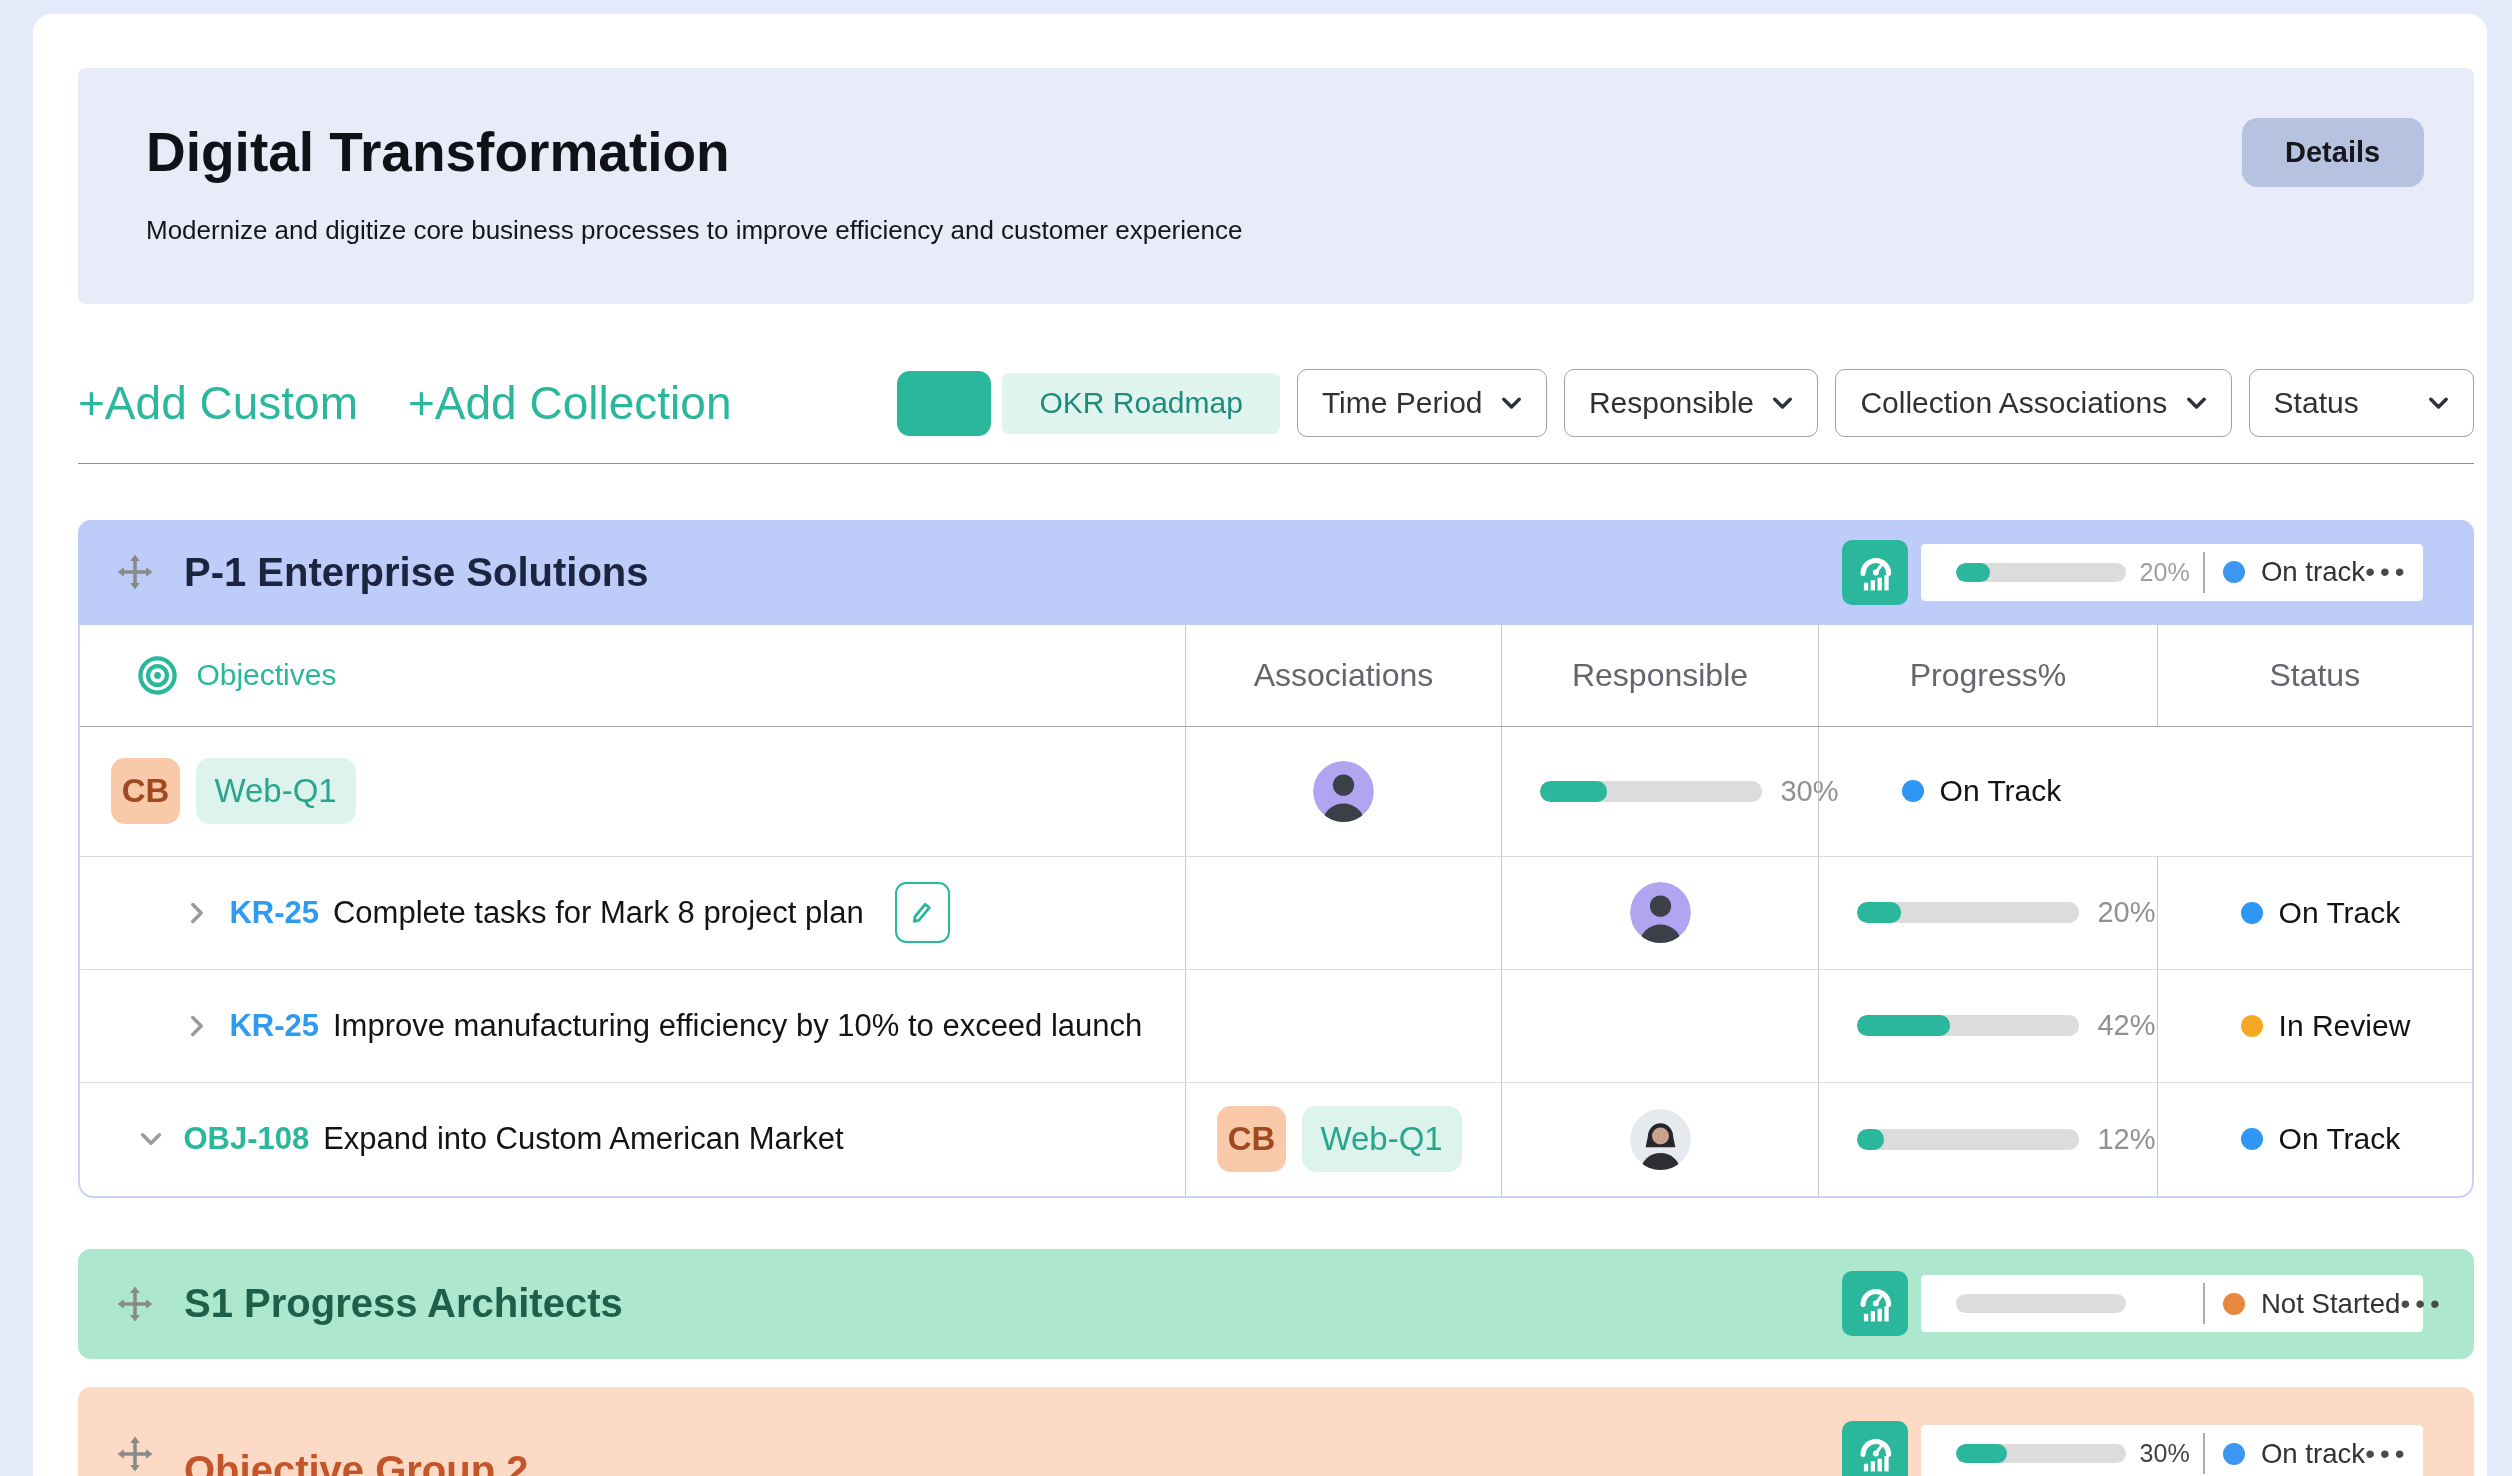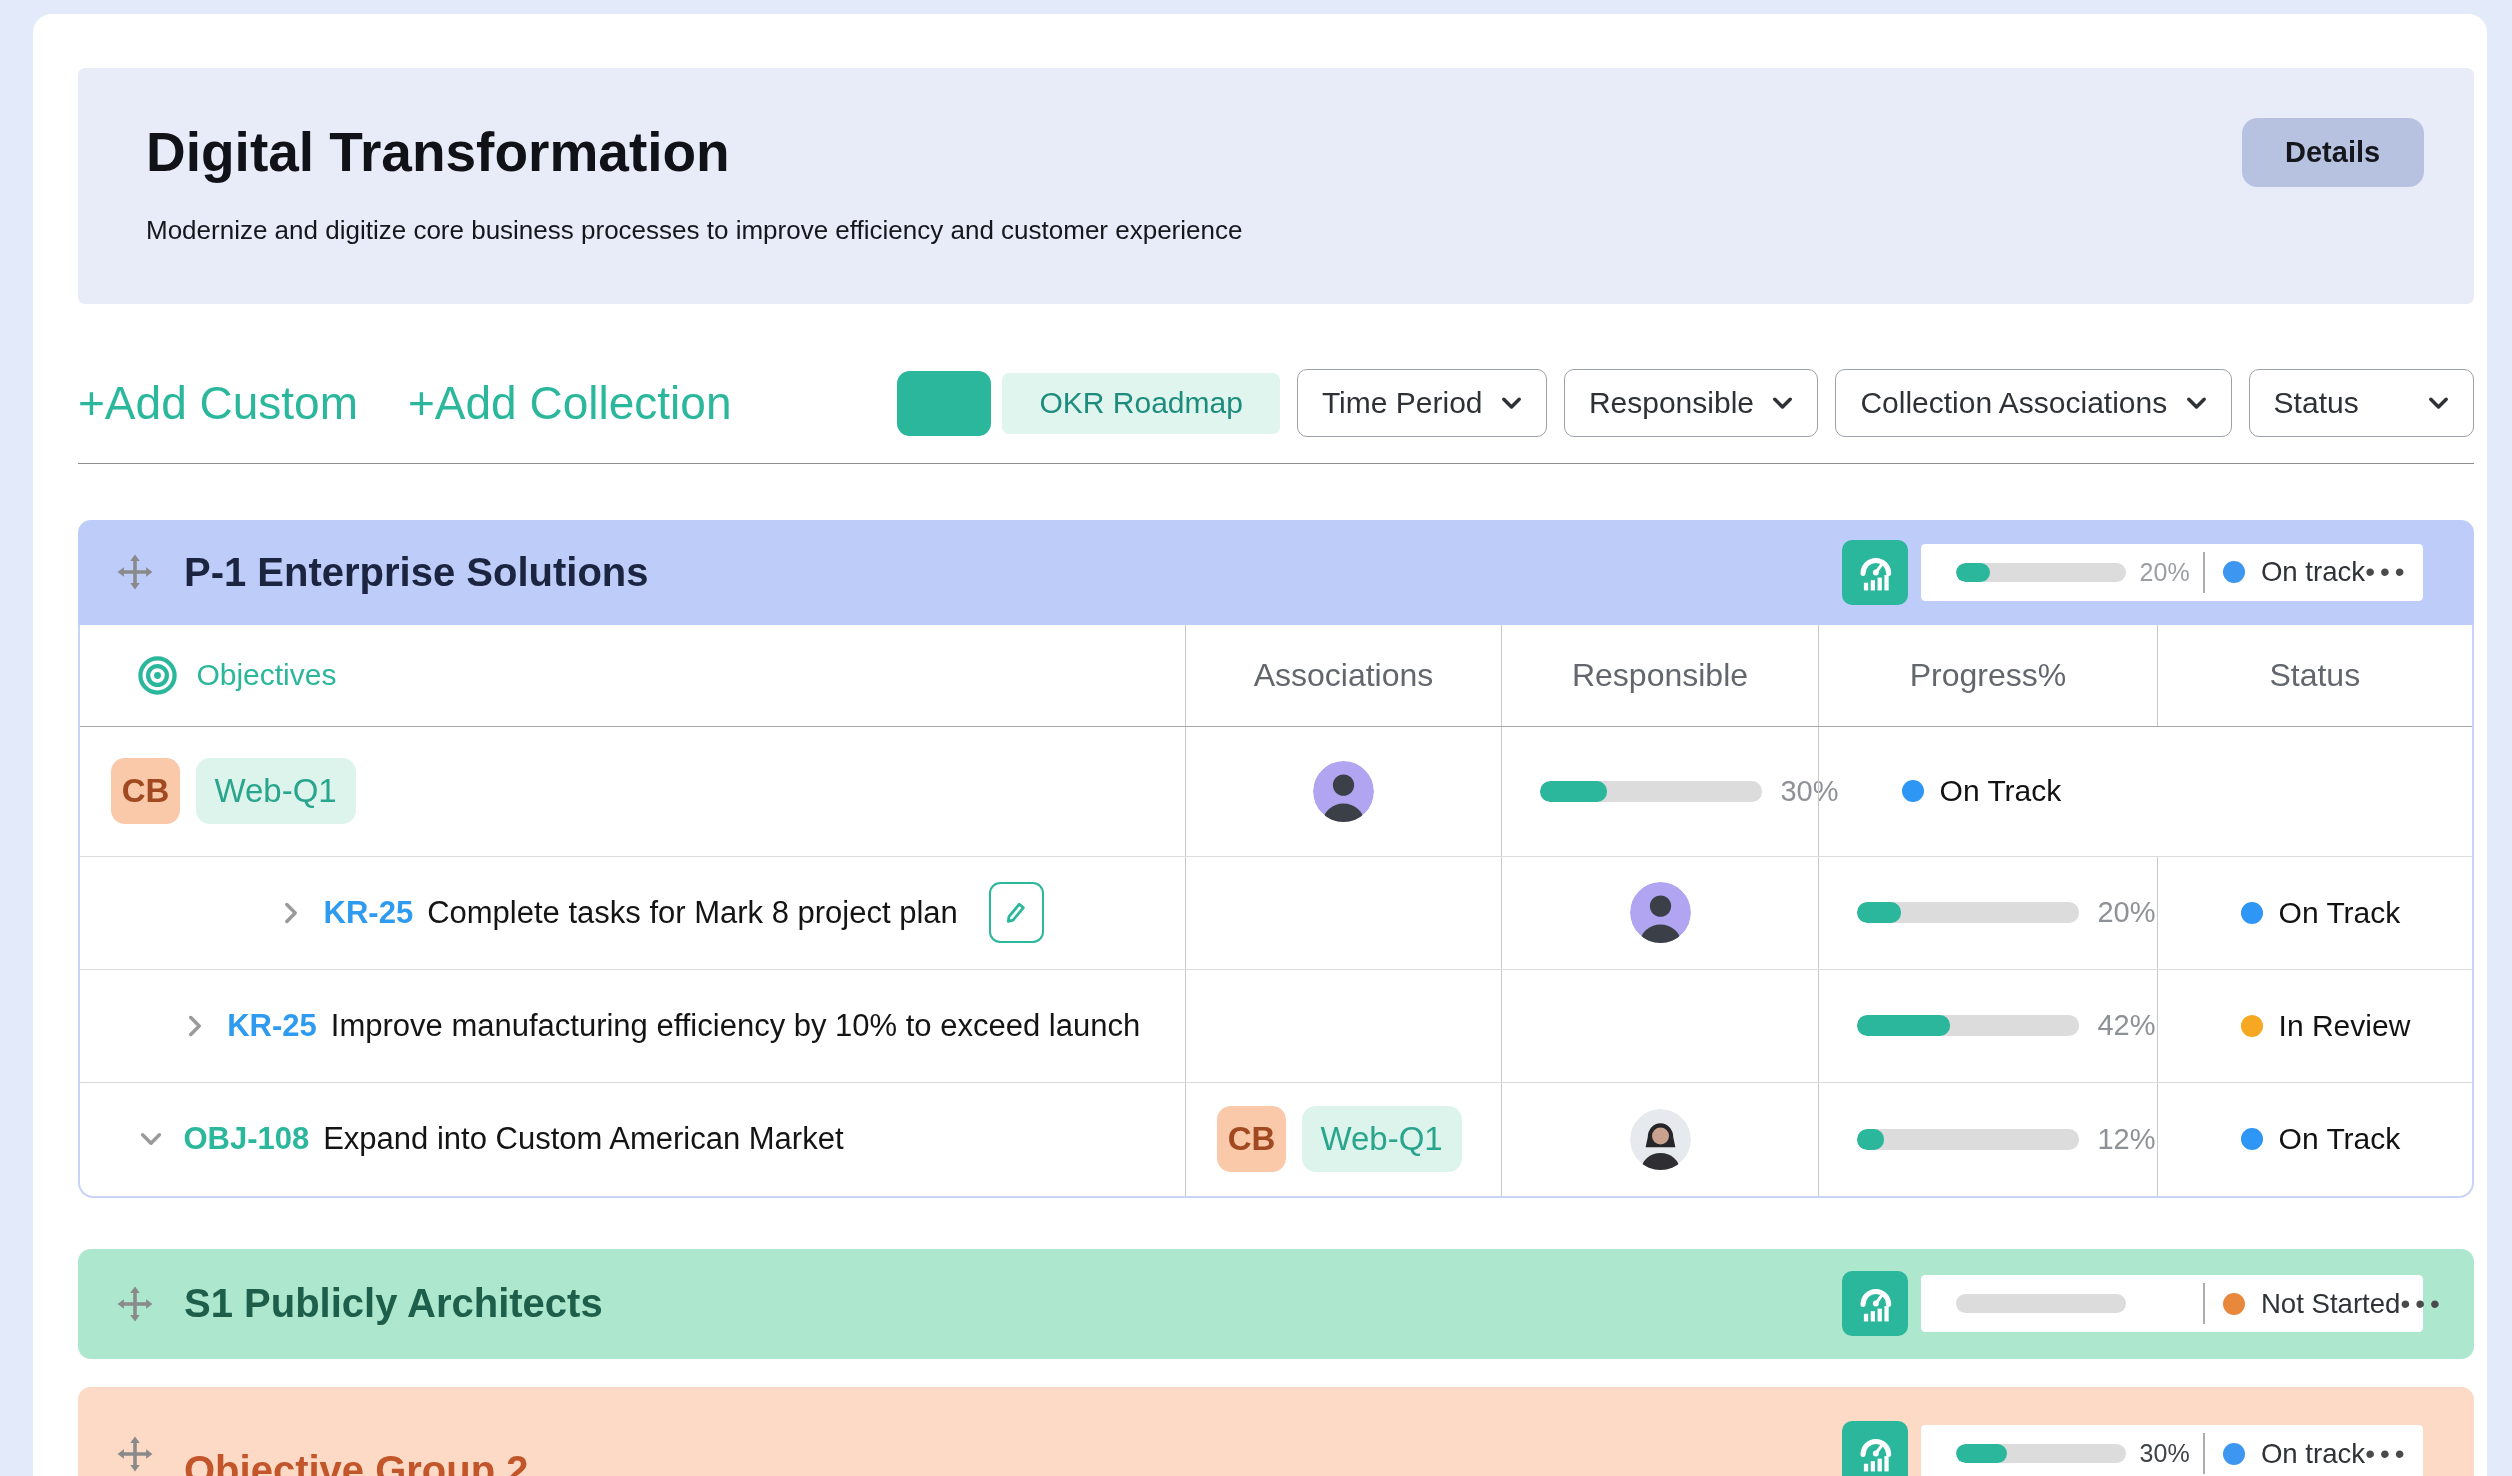--- a/index.html
+++ b/index.html
@@ -59,21 +59,21 @@
   .trow > div { display:flex; align-items:center; }
   .trow > div + div { border-left:1.4px solid #C9C9C9; }
   .thead { height:102px; border-bottom:1.4px solid #A6A6A6; }
   .thead .obj-head { padding-left:57px; }
   .obj-head .label { margin-left:18.4px; font-size:30px; font-weight:500; color:#2BB79C; }
   .col-head { justify-content:center; font-size:32px; font-weight:500; color:#63676D;text-align:right; }
   .drow { height:113px; border-bottom:1.4px solid #DCDCDC; }
   .drow.first { height:130px; }
   .drow.last { border-bottom:none; }
   .obj-cell { padding-left:57px; }
-  .obj-cell.kr { padding-left:56px;justify-content:center; }
+  .obj-cell.kr { padding-left:103px; }
   .chev-cell { width:28px; height:28px; margin-right:18.4px; flex:0 0 auto; cursor:pointer; }
   .row-code { font-size:31px; font-weight:700; margin-right:14px; cursor:pointer; white-space:nowrap; }
   .row-title { font-size:31px; color:#141414; white-space:nowrap; }
   .edit-btn { margin-left:31px; width:55px; height:61px; border:2.8px solid #2BB79C; border-radius:11.3px;
     background:#fff; display:flex; align-items:center; justify-content:center; cursor:pointer; flex:0 0 auto; }
   .assoc-cell { padding-left:31px; }
   .badge { height:66px; display:flex; align-items:center; justify-content:center;
     border-radius:14px; font-size:33px; font-weight:700; cursor:pointer; }
   .badge.cb { width:69px; }
   .badge.web { width:160px; margin-left:15.6px; font-weight:500; }
@@ -326,21 +326,21 @@
       </div>
     </div>
   </div>
 
   <div class="gap-s1"></div>
 
   <div class="group-bar" style="height: 110px; background: rgb(172, 231, 206);">
     <svg class="move-icon" viewBox="0 0 48 48">
         <use href="#ico-move"></use>
       </svg>
-    <span class="group-title" style="color: rgb(29, 95, 74);">S1 Publicly Architects</span>
+    <span class="group-title" style="color: rgb(29, 95, 74);">S1 Progress Architects</span>
     <div class="bar-right">
       <span class="gauge-icon">
         <svg width="42" height="41" viewBox="0 0 48 48">
             <use href="#ico-gauge"></use>
           </svg>
       </span>
       <div class="summary-pill">
         <div class="track">
           <div class="fill" style="width: 0%;"></div>
         </div>

